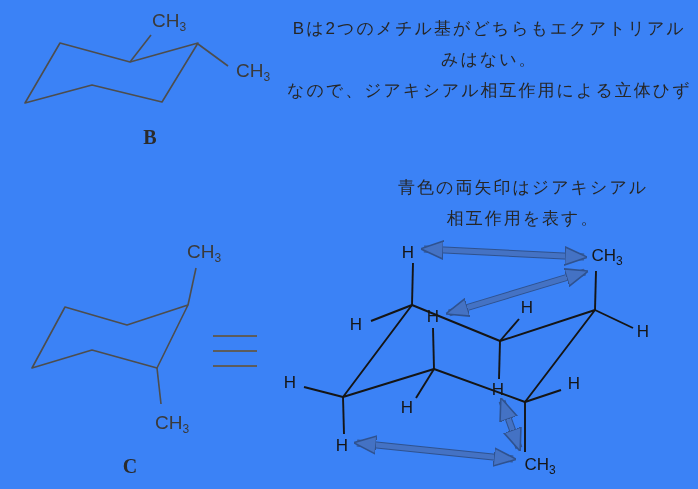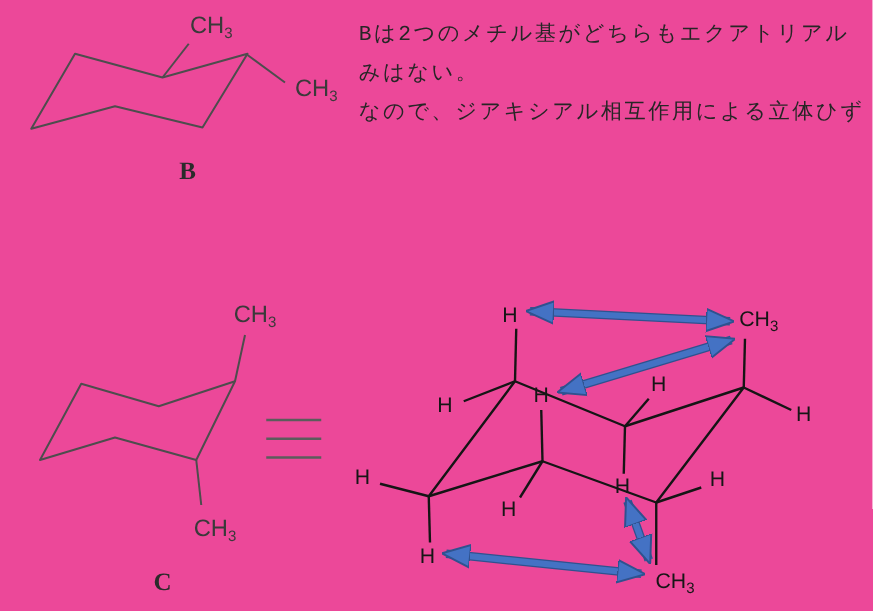--- a/index.html
+++ b/index.html
@@ -1,36 +1,36 @@
 <!DOCTYPE html>
 <html><head>
 <meta charset="utf-8">
 <style>
   html,body{margin:0;padding:0;background:#ffffff;}
   #canvas{
-    position:relative;width:698px;height:489px;background:#ec4899;
+    position:relative;width:698px;height:489px;background:#3b82f6;
     font-family:"Liberation Sans","DejaVu Sans",sans-serif;overflow:hidden;
   }
   #linework{position:absolute;left:0;top:0;width:698px;height:489px;}
   .atom{
     position:absolute;transform:translate(-50%,-50%);
     font-size:17px;color:#161616;line-height:1;white-space:nowrap;
     font-family:"Liberation Sans","DejaVu Sans",sans-serif;
   }
   .atom sub{font-size:12px;vertical-align:-4px;line-height:1;}
   .atom-gray{color:#3a3a3a;font-size:19px;}
   .struct-label{
     position:absolute;transform:translate(-50%,-50%);
     font-family:"Liberation Serif","DejaVu Serif",serif;
     font-weight:bold;font-size:20px;color:#2b2b2b;line-height:1;
   }
   .jp-note{
     position:absolute;color:#262626;
-    font-family:Liberation Mono, monospace;
-    font-size:17px;line-height:31px;letter-spacing:2px;white-space:nowrap;
+    font-family:Liberation Sans, sans-serif;
+    font-size:17px;line-height:31px;letter-spacing:2px;white-space:nowrap;text-align:center;
   }
 </style>
 </head>
 <body>
 
 <div id="canvas">
 
   <svg id="linework" viewBox="0 0 698 489" xmlns="http://www.w3.org/2000/svg">
     <defs>
       <marker id="ah-end" markerUnits="strokeWidth" markerWidth="4.5" markerHeight="4.5" viewBox="0 0 10 8" refX="8.5" refY="4" orient="auto">
@@ -112,14 +112,18 @@
   <div class="atom" style="left:498px;top:389px;">H</div>
   <div class="atom" style="left:574px;top:383px;">H</div>
   <div class="atom" style="left:342px;top:445px;">H</div>
   <div class="atom" style="left:540px;top:466px;"><span>CH</span><sub>3</sub></div>
 
   <div class="jp-note" style="left:287px;top:13px;">
     <div>Bは2つのメチル基がどちらもエクアトリアル</div>
     <div>みはない。</div>
     <div>なので、ジアキシアル相互作用による立体ひず</div>
   </div>
+  <div class="jp-note" style="left:398px;top:172px;">
+    <div>青色の両矢印はジアキシアル</div>
+    <div>相互作用を表す。</div>
+  </div>
 
 </div>
 
 </body></html>

